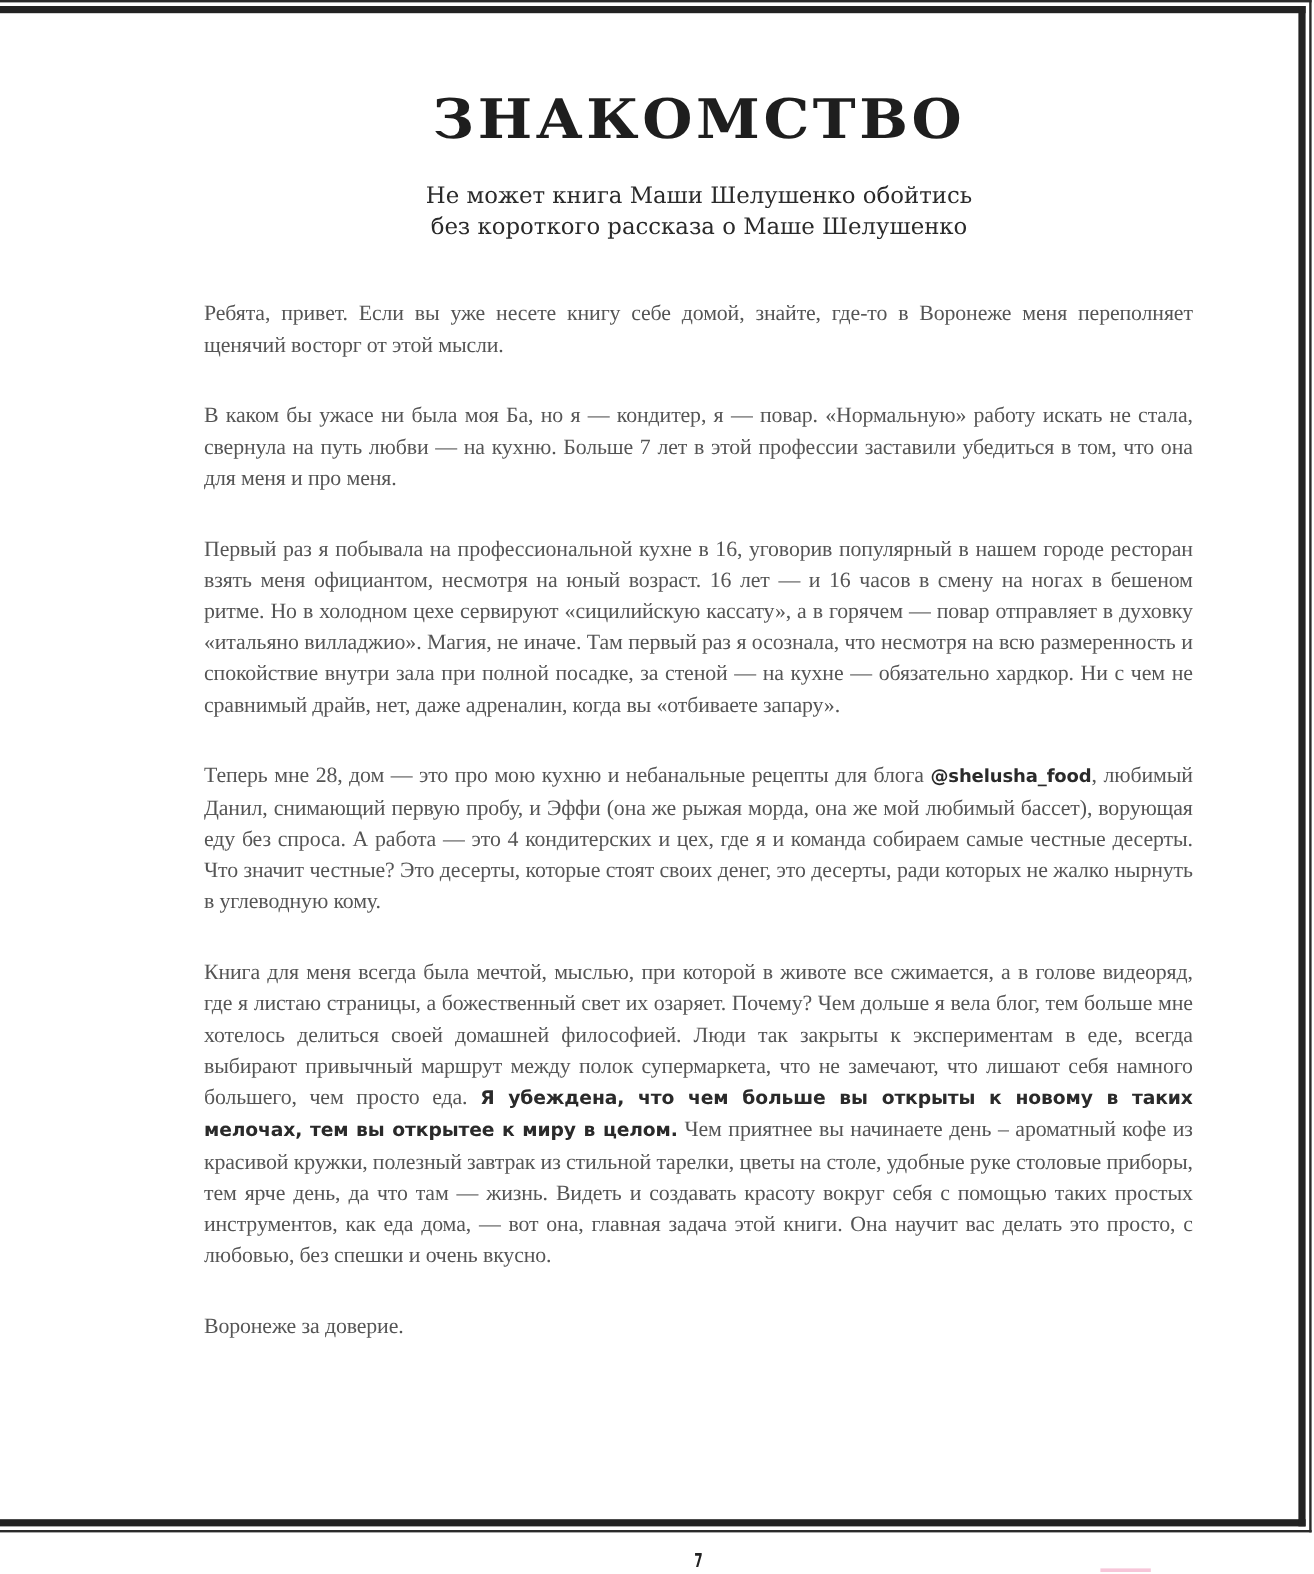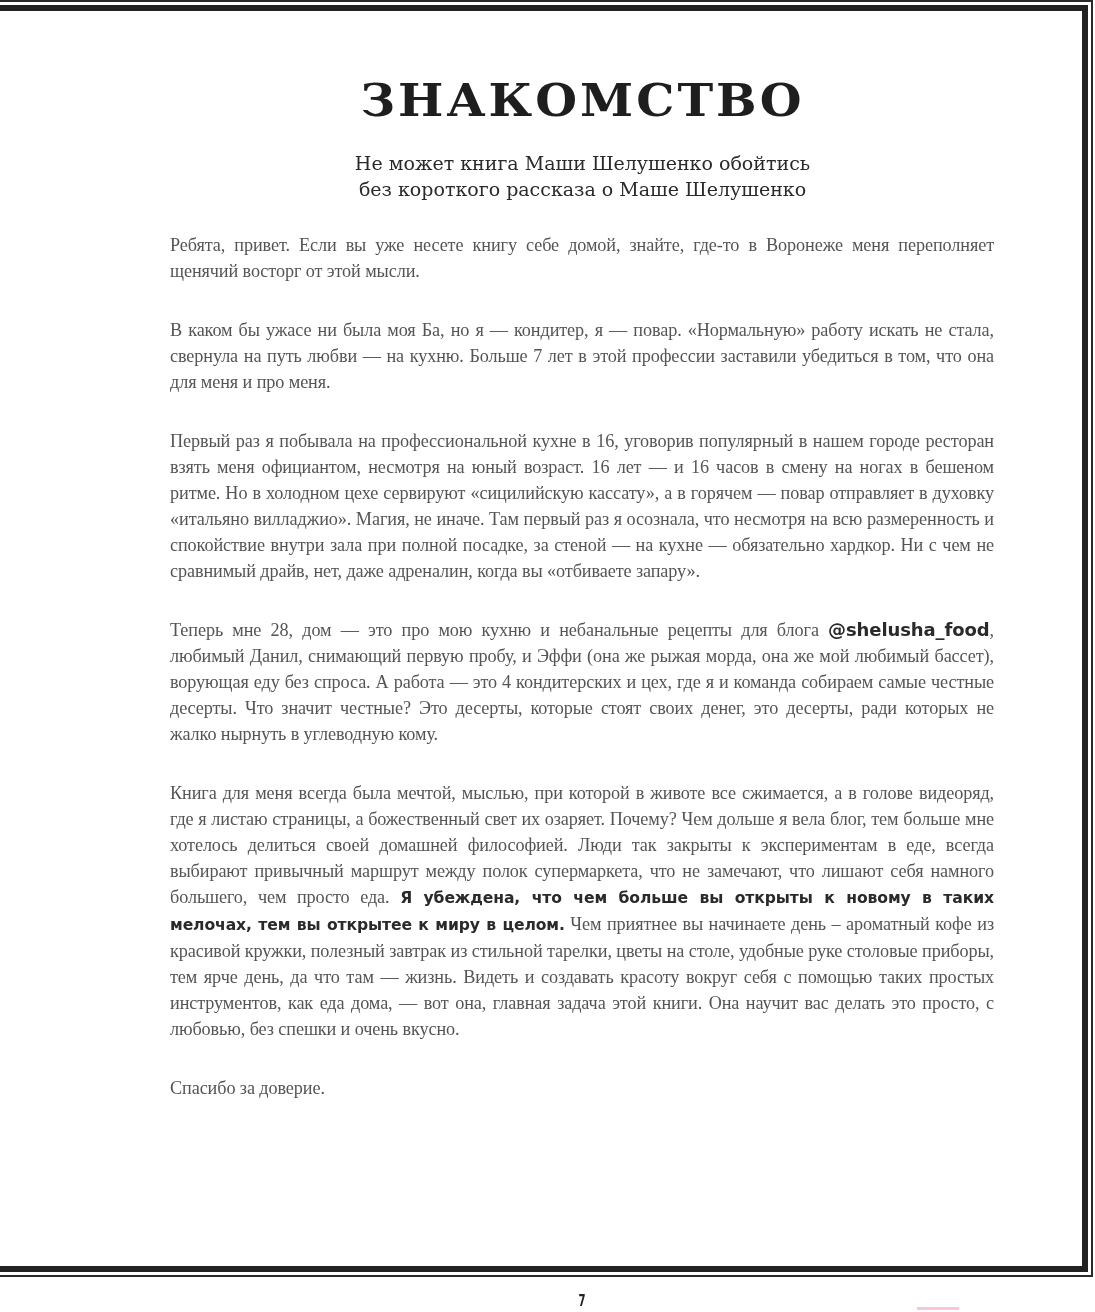--- a/index.html
+++ b/index.html
@@ -60,21 +60,21 @@
       text-align: center;
       font-family: "DejaVu Serif", serif;
       font-size: 19px;
       line-height: 26px;
       color: #2a2a2a;
       margin: 0;
     }
     .content {
       position: absolute;
       left: 170px;
-      top: 232px;
+      top: 248px;
       width: 824px;
     }
     .para {
       margin: 0 0 33px 0;
       font-family: "Liberation Serif", serif;
       font-size: 18.2px;
       line-height: 26px;
       text-align: justify;
       color: #555555;
       letter-spacing: -0.1px;
@@ -82,21 +82,21 @@
     .para b, .bold {
       font-family: "DejaVu Sans", sans-serif;
       font-weight: bold;
       color: #2a2a2a;
       font-size: 15.6px;
     }
     .handle {
       font-family: "DejaVu Sans", sans-serif;
       font-weight: bold;
       color: #2a2a2a;
-      font-size: 18px;
+      font-size: 15px;
     }
     .page-number {
       position: absolute;
       top: 1291px;
       left: 574px;
       width: 16px;
       text-align: center;
       font-family: "DejaVu Sans Condensed", "DejaVu Sans", sans-serif;
       font-weight: bold;
       font-size: 16px;
@@ -124,17 +124,17 @@
   <div>Не может книга Маши Шелушенко обойтись</div>
   <div>без короткого рассказа о Маше Шелушенко</div>
 </div>
 
 <div class="content">
   <p class="para">Ребята, привет. Если вы уже несете книгу себе домой, знайте, где-то в Воронеже меня переполняет щенячий восторг от этой мысли.</p>
   <p class="para">В каком бы ужасе ни была моя Ба, но я — кондитер, я — повар. «Нормальную» работу искать не стала, свернула на путь любви — на кухню. Больше 7 лет в этой профессии заставили убедиться в том, что она для меня и про меня.</p>
   <p class="para">Первый раз я побывала на профессиональной кухне в 16, уговорив популярный в нашем городе ресторан взять меня официантом, несмотря на юный возраст. 16 лет — и 16 часов в смену на ногах в бешеном ритме. Но в холодном цехе сервируют «сицилийскую кассату», а в горячем — повар отправляет в духовку «итальяно вилладжио». Магия, не иначе. Там первый раз я осознала, что несмотря на всю размеренность и спокойствие внутри зала при полной посадке, за стеной — на кухне — обязательно хардкор. Ни с чем не сравнимый драйв, нет, даже адреналин, когда вы «отбиваете запару».</p>
   <p class="para"><span>Теперь мне 28, дом — это про мою кухню и небанальные рецепты для блога </span><span class="handle">@shelusha_food</span><span>, любимый Данил, снимающий первую пробу, и Эффи (она же рыжая морда, она же мой любимый бассет), ворующая еду без спроса. А работа — это 4 кондитерских и цех, где я и команда собираем самые честные десерты. Что значит честные? Это десерты, которые стоят своих денег, это десерты, ради которых не жалко нырнуть в углеводную кому.</span></p>
   <p class="para"><span>Книга для меня всегда была мечтой, мыслью, при которой в животе все сжимается, а в голове видеоряд, где я листаю страницы, а божественный свет их озаряет. Почему? Чем дольше я вела блог, тем больше мне хотелось делиться своей домашней философией. Люди так закрыты к экспериментам в еде, всегда выбирают привычный маршрут между полок супермаркета, что не замечают, что лишают себя намного большего, чем просто еда. </span><span class="bold">Я убеждена, что чем больше вы открыты к новому в таких мелочах, тем вы открытее к миру в целом.</span><span> Чем приятнее вы начинаете день – ароматный кофе из красивой кружки, полезный завтрак из стильной тарелки, цветы на столе, удобные руке столовые приборы, тем ярче день, да что там — жизнь. Видеть и создавать красоту вокруг себя с помощью таких простых инструментов, как еда дома, — вот она, главная задача этой книги. Она научит вас делать это просто, с любовью, без спешки и очень вкусно.</span></p>
-  <p class="para">Спасибо за доверие.</p>
+  <p class="para">Воронеже за доверие.</p>
 </div>
 
 <div class="page-number">7</div>
 <div class="pink-mark"></div>
 
 </body></html>

